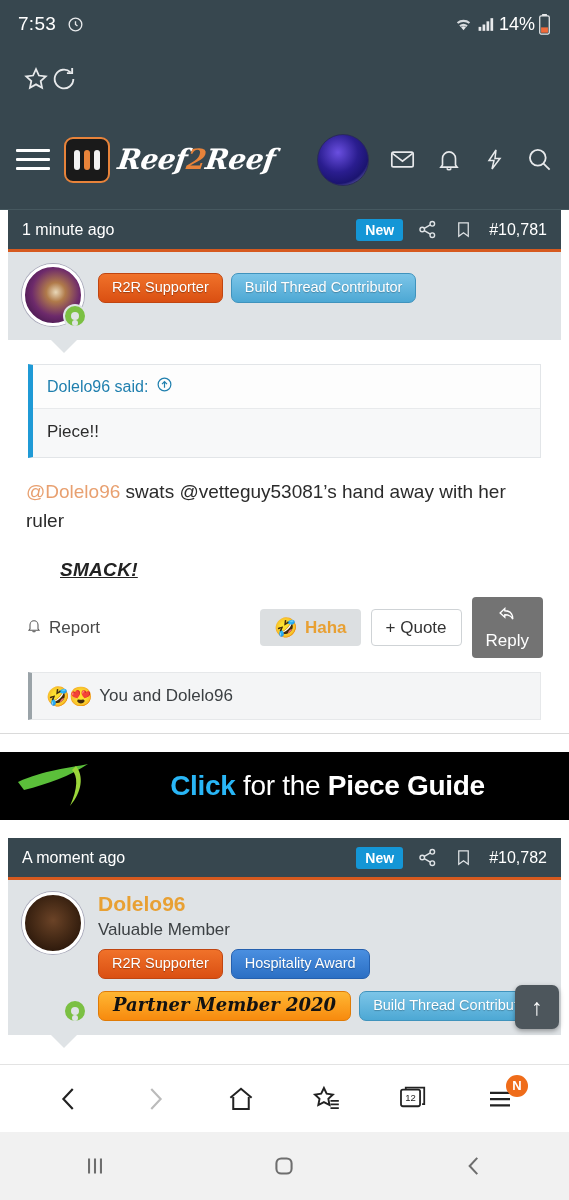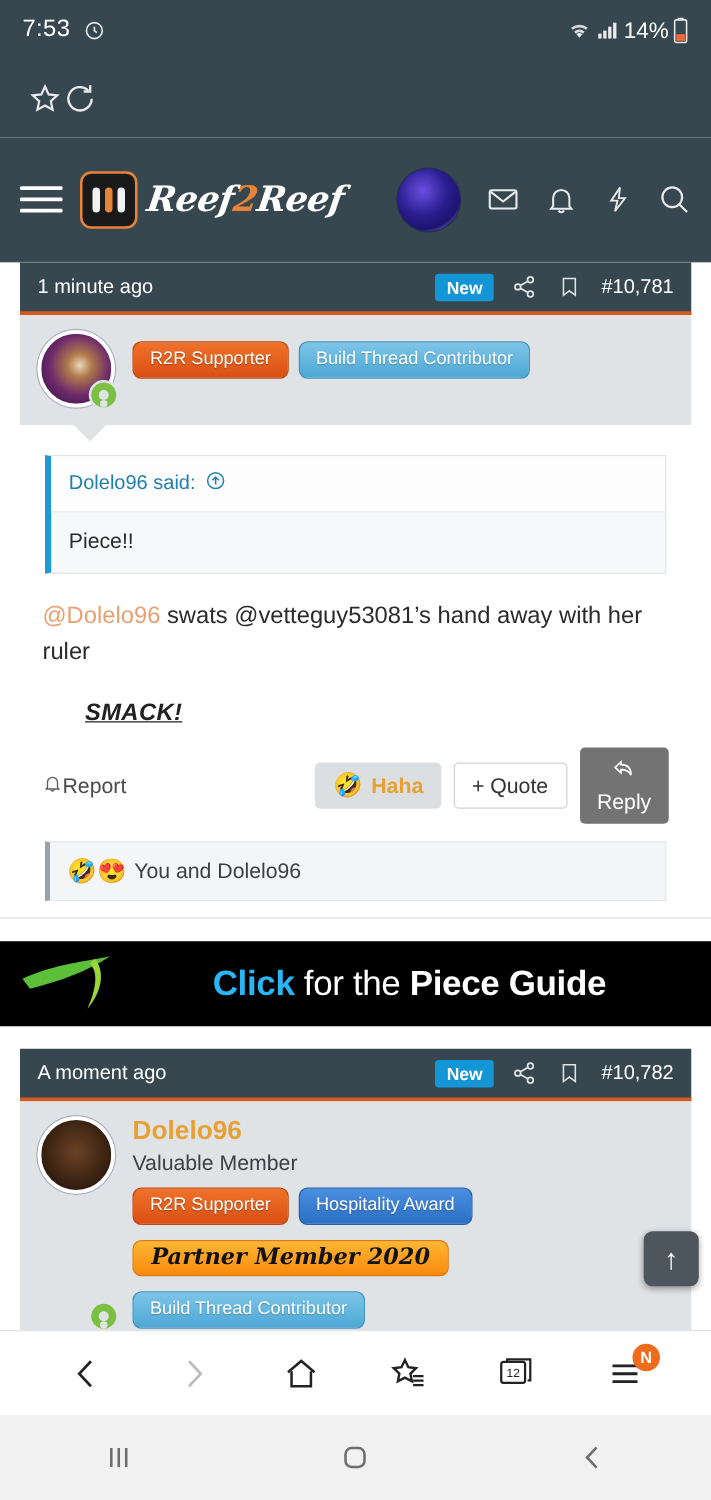--- a/index.html
+++ b/index.html
@@ -61,21 +61,21 @@
   .header-right{ margin-left:auto; display:flex; align-items:center; gap:20px; }
   .avatar-hdr{
     width:52px;height:52px;border-radius:50%;
     background:radial-gradient(circle at 40% 35%, #6a4fe0 0%, #2a1d8f 45%, #1b1470 70%, #cfd8ff 100%);
     border:1px solid #2a2a5a; flex:none;
   }
 
   
   .page{ background:#ffffff; }
 
-  .post-block{ padding:0 16px; }
+  .post-block{ padding:0 8px; }
   .post-card{ border:0; }
 
   .post-head{
     background:#37474f; color:#ffffff;
     height:42px; display:flex; align-items:center;
     padding:0 14px; border-bottom:3px solid #d65a1f;
     font-size:16px;
   }
   .post-head .time{ flex:1; }
   .badge-new{
@@ -152,21 +152,21 @@
   .smack{
     font-weight:bold; font-style:italic; text-decoration:underline;
     font-size:19px; color:#222; margin-top:24px; letter-spacing:.3px;margin-left:36px;
   }
 
   .actions{
     display:flex; align-items:center; gap:10px;
     padding:16px 2px 0 2px;
   }
   .report{
-    font-size:17px; color:#4a4a4a; display:flex; align-items:center; gap:0; flex:1;
+    font-size:17px; color:#4a4a4a; display:flex; align-items:center; gap:7px; flex:1;
   }
   .btn{
     font-size:17px; border-radius:4px; padding:9px 14px;
     display:flex; align-items:center; gap:7px; line-height:1; white-space:nowrap;
   }
   .btn-haha{ background:#dcdfe1; color:#e8a033; font-weight:bold; }
   .btn-quote{ background:#fff; border:1px solid #cfd3d6; color:#333; }
   .btn-reply{ background:#737373; color:#fff;flex-direction:column; }
 
   .reactions{

